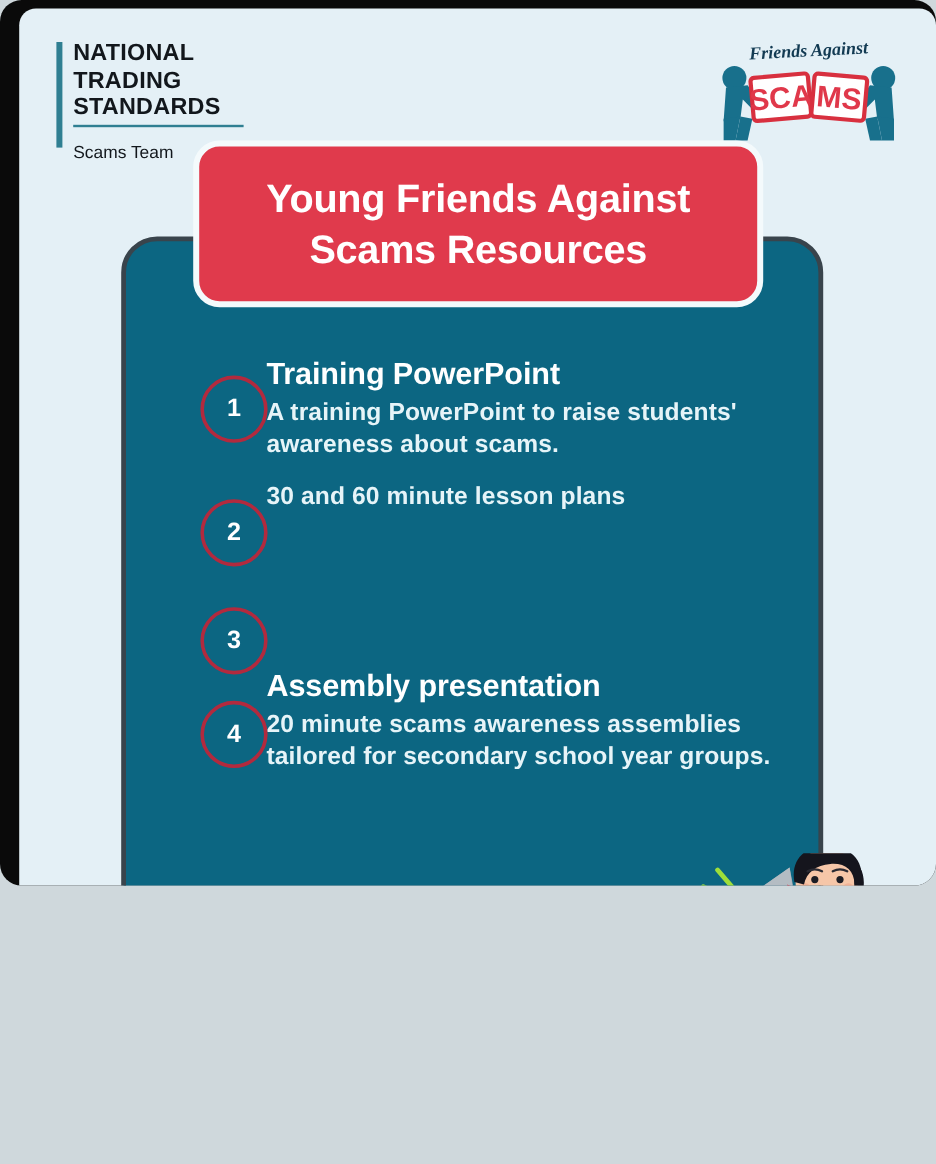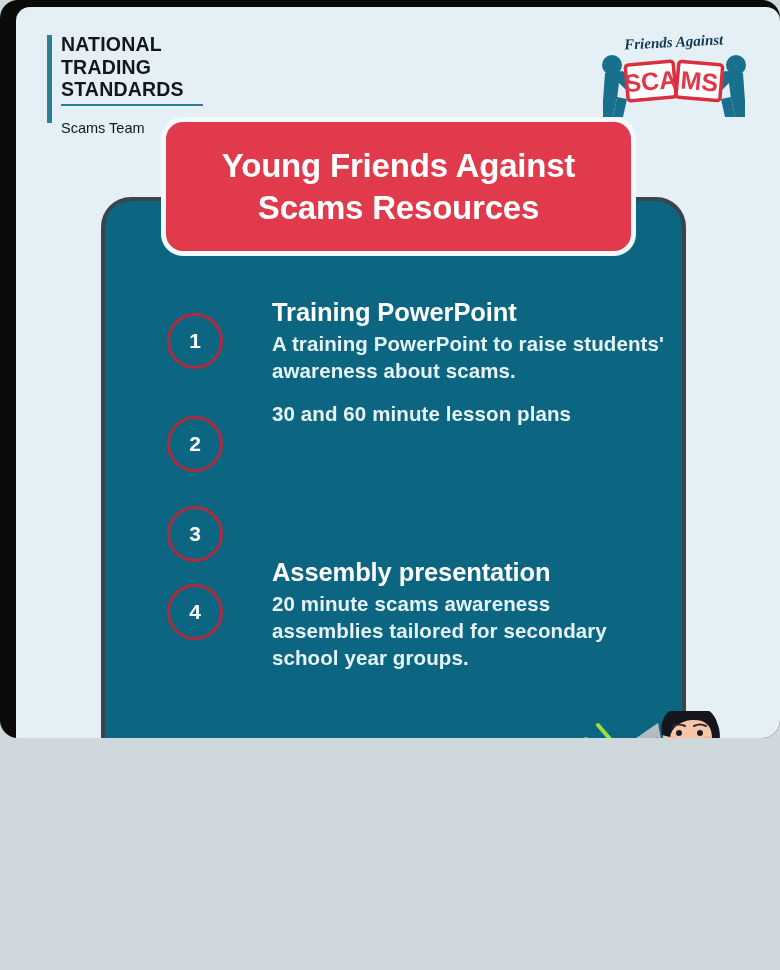--- a/index.html
+++ b/index.html
@@ -147,21 +147,21 @@
     border-radius: 50%;
     display: flex;
     align-items: center;
     justify-content: center;
     color: #ffffff;
     font-weight: 700;
     font-size: 21px;
     font-family: "Liberation Sans", sans-serif;
   }
   .item-body {
-    margin-left: 105px;
+    margin-left: 55px;
   }
   .item-title {
     color: #ffffff;
     font-weight: 700;
     font-size: 25.5px;
     line-height: 32px;
     letter-spacing: -0.1px;
     margin-bottom: 2px;
   }
   .item-desc {

